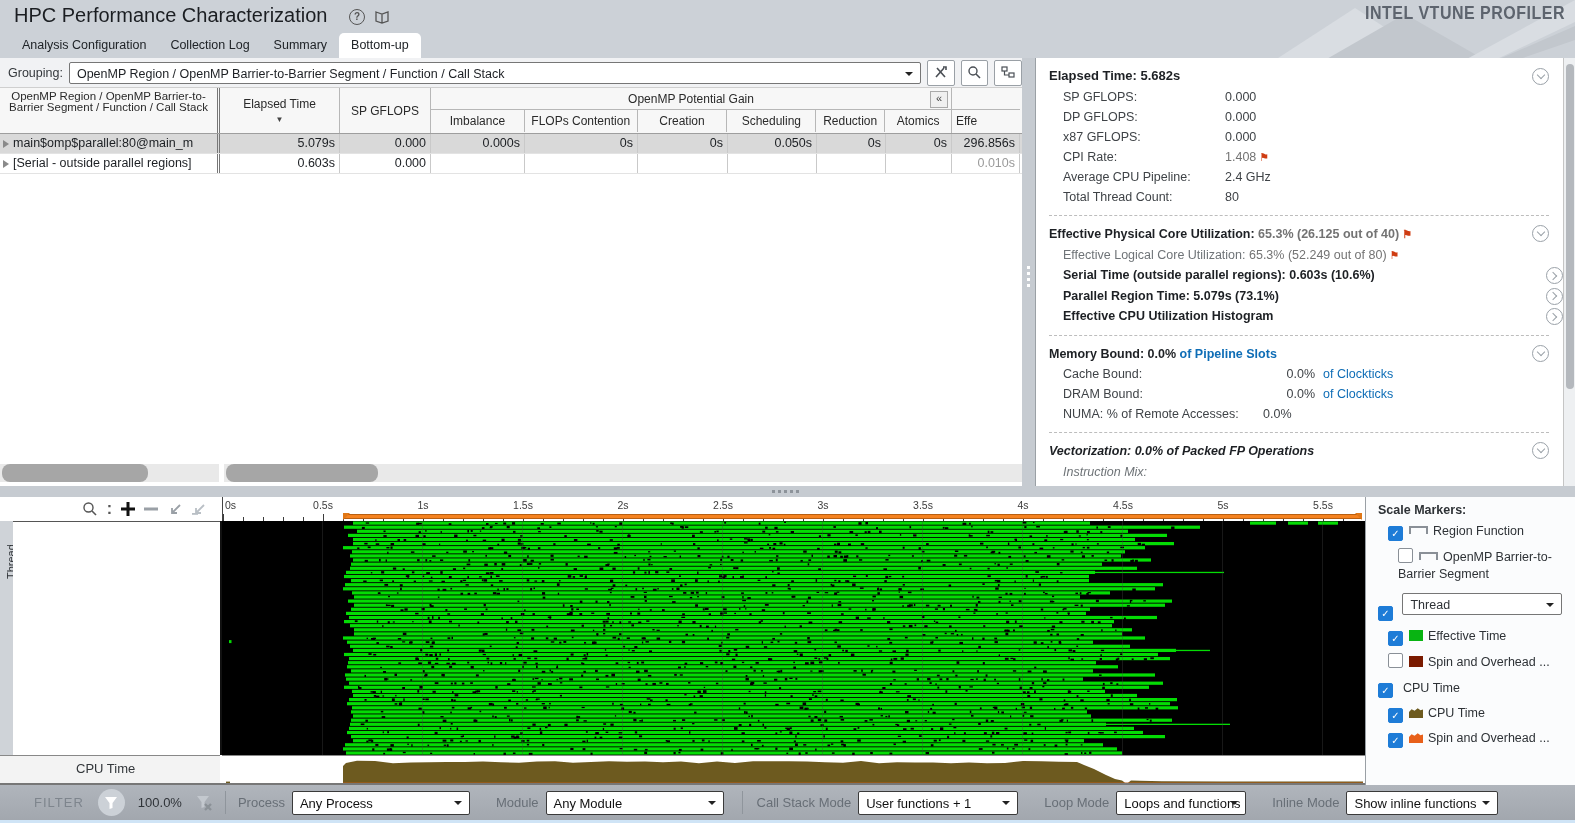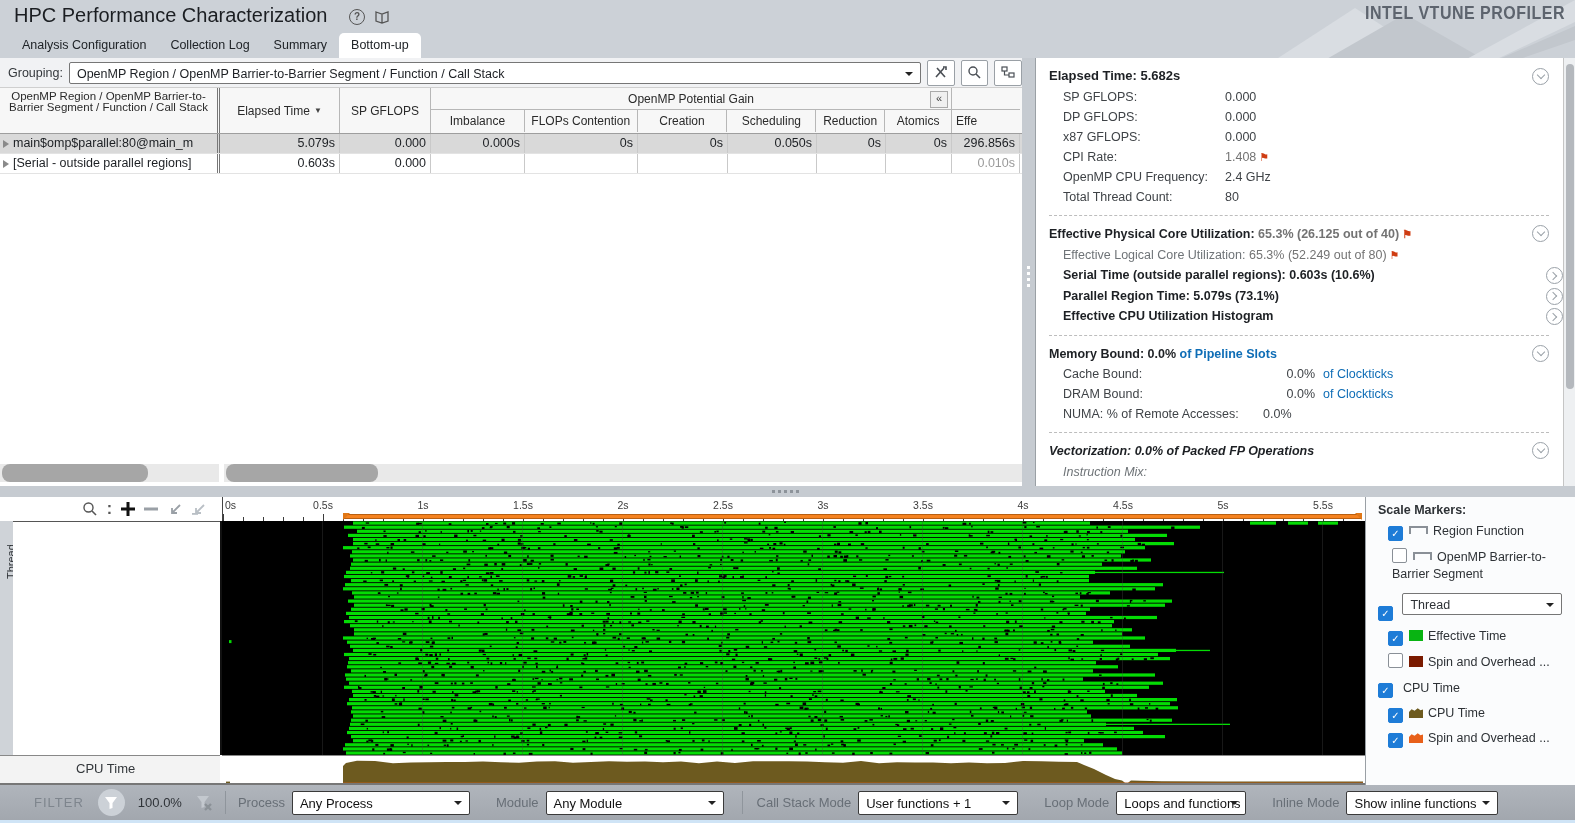--- a/index.html
+++ b/index.html
@@ -18,21 +18,21 @@
   #grid-pane{position:absolute;left:0;top:58px;width:1022px;height:428px;background:#fff;}
   #grouping-row{height:30px;background:#f1f2f4;display:flex;align-items:center;gap:6px;padding-left:8px;border-bottom:1px solid #cfcfcf;box-sizing:border-box;}
   #grouping-label{font-size:12.5px;color:#33373b;}
   .fake-select{position:relative;background:#fff;border:1px solid #767676;border-radius:2px;height:22px;line-height:22px;font-size:12.5px;padding:0 24px 0 7px;box-sizing:border-box;white-space:nowrap;overflow:hidden;}
   .fake-select .chev{position:absolute;right:7px;top:9px;width:0;height:0;border:4.5px solid transparent;border-top-color:#222;border-bottom:none;}
   #grouping-select{width:860px;}
   .g-btn{width:26px;height:24px;background:#fff;border:1px solid #9aa0a6;border-radius:2px;display:flex;align-items:center;justify-content:center;}
   
   #grid-header{display:flex;background:#f7f7f7;border-bottom:1px solid #9e9e9e;font-size:12px;color:#2a2a2a;}
   .hb{border-right:1px solid #b7b7b7;box-sizing:border-box;}
-  .c-tree{width:220px;}  .c-el{width:120px;} .c-sp{width:91px;}
+  .c-tree{width:220px;}  .c-el{width:120px;flex-direction:column;} .c-sp{width:91px;}
   .c-imb{width:94px;} .c-lock{width:113px;} .c-cre{width:90px;} .c-sch{width:89px;} .c-red{width:69px;} .c-ato{width:66px;} .c-eff{width:68px;}
   #tree-header{height:45px;border-right:3px double #777;font-size:11.5px;line-height:11px;text-align:center;padding:3px 2px;overflow:hidden;}
   .h45{height:45px;display:flex;align-items:center;justify-content:center;gap:4px;}
   .grp{width:521px;}
   .grp-top{height:22px;border-bottom:1px solid #b7b7b7;display:flex;align-items:center;justify-content:center;position:relative;box-sizing:border-box;}
   .grp-bottom{display:flex;height:22px;}
   .grp-bottom .hb{display:flex;align-items:center;justify-content:center;height:22px;}
   .eff-top{height:22px;border-bottom:1px solid #b7b7b7;box-sizing:border-box;}
   .eff-bottom{height:22px;display:flex;align-items:center;padding-left:4px;box-sizing:border-box;}
   #collapse-btn{position:absolute;right:3px;top:3px;width:16px;height:15px;border:1px solid #aaa;background:#f0f0f0;font-size:11px;line-height:13px;text-align:center;color:#444;}
@@ -260,21 +260,21 @@
       <div class="kv ind1">
           <span class="k">x87 GFLOPS:</span>
           <span>0.000</span>
         </div>
       <div class="kv ind1">
           <span class="k">CPI Rate:</span>
           <span class="red">1.408</span>
           <span class="flag">⚑</span>
         </div>
       <div class="kv ind1">
-          <span class="k">OpenMP CPU Frequency:</span>
+          <span class="k">Average CPU Pipeline:</span>
           <span>2.4 GHz</span>
         </div>
       <div class="kv ind1">
           <span class="k">Total Thread Count:</span>
           <span>80</span>
         </div>
     </div>
     <div class="dashed"></div>
     <div style="position:relative;">
       <div class="bold-line"><span>Effective Physical Core Utilization:</span> <span class="red" style="font-weight:bold;">65.3% (26.125 out of 40)</span><span class="flag">⚑</span></div>
@@ -1994,21 +1994,21 @@
         </svg>
       </div>
     <div id="tl-bottom-line"></div>
   </div>
 
   <div id="scale-panel">
     <div class="sm-title">Scale Markers:</div>
     <div class="sm-item">
       <span class="cb checked"></span><span class="bracket-ic"></span><span>Region Function</span>
     </div>
-    <div class="sm-item" style="margin-left:14px;margin-right:2px;text-indent:-0px;">
+    <div class="sm-item" style="margin-left:20px;margin-right:2px;text-indent:-0px;">
       <span class="cb"></span><span class="bracket-ic"></span><span>OpenMP Barrier-to-Barrier Segment</span>
     </div>
     <div class="sm-group">
       <span class="cb checked"></span>
       <div id="thread-select" class="fake-select">
         <span>Thread</span>
         <span class="chev"></span>
       </div>
     </div>
     <div class="sm-item">

